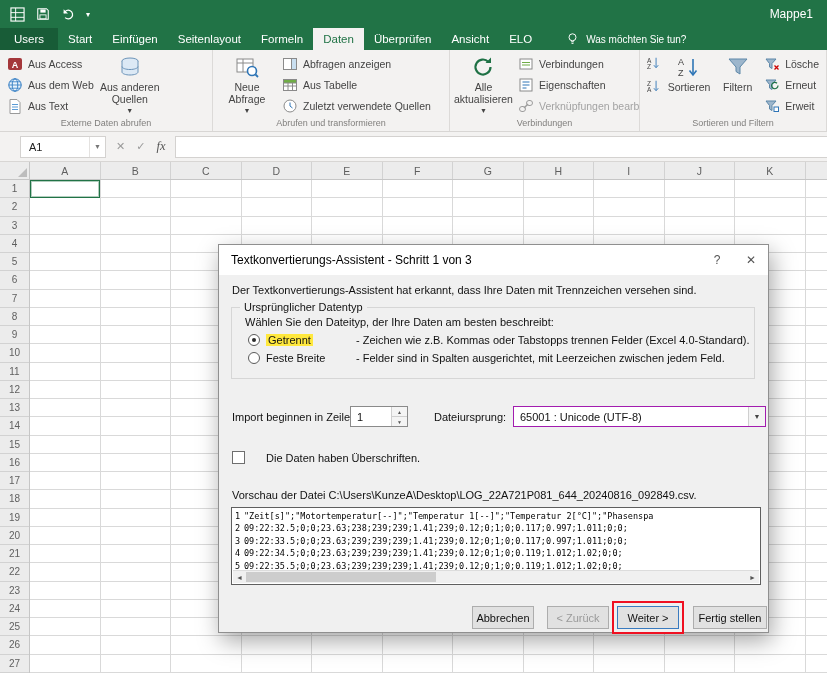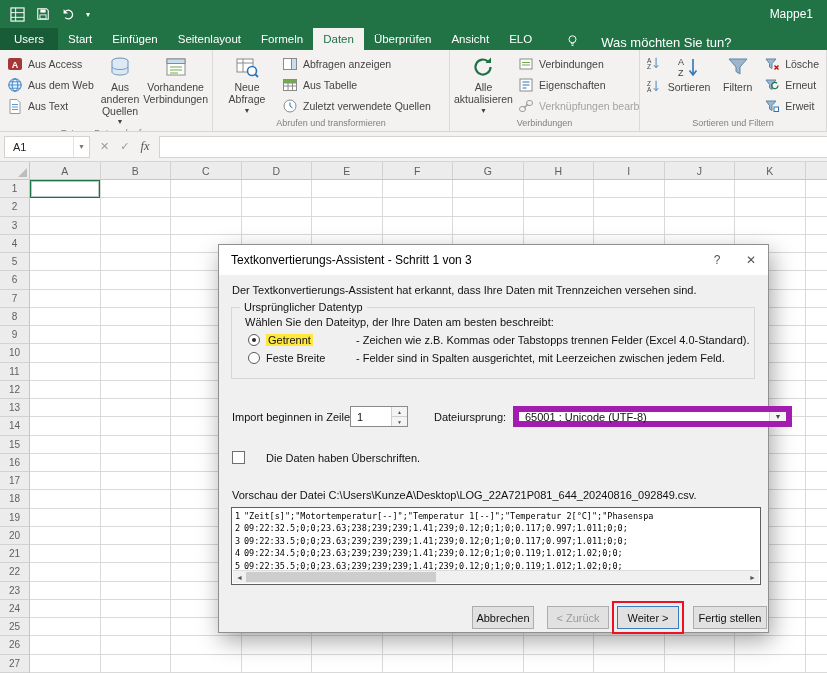--- a/index.html
+++ b/index.html
@@ -11,39 +11,39 @@
   .qat{display:flex;align-items:center;gap:11px;padding-left:10px}
   .tb-icon svg{display:block}
   .tb-caret{color:#fff;font-size:8px}
   .wbtitle{position:absolute;right:14px;top:7px;font-size:12px;color:#fff}
   
   .tabrow{position:absolute;left:0;top:28px;right:0;height:22px;background:#217346;display:flex;align-items:stretch}
   .tabs{display:flex}
   .tab{padding:0 10px;line-height:22px;font-size:11.5px;color:#fff;white-space:nowrap}
   .tab.file{background:#185c37;padding:0 14px}
   .tab.active{background:#f3f2f1;color:#217346}
-  .tellme{display:flex;align-items:flex-end;gap:22px;margin-left:24px;color:#fff;font-size:13px;white-space:nowrap}
+  .tellme{display:flex;align-items:center;gap:7px;margin-left:24px;color:#fff;font-size:10px;white-space:nowrap}
   
   .ribbon{position:absolute;left:0;top:50px;right:0;height:82px;background:#f3f2f1;border-bottom:1px solid #d8d6d4;display:flex;overflow:hidden}
   .rgroup{position:relative;border-right:1px solid #dcdad8;display:flex;flex-direction:column;overflow:hidden}
   .rg-content{flex:1;display:flex;align-items:flex-start;padding:3px 4px 0 4px;gap:2px}
   .rg-label{height:15px;line-height:14px;text-align:center;font-size:9px;color:#807f7d;white-space:nowrap;overflow:hidden}
   .vcol{display:flex;flex-direction:column;gap:1px;padding-top:1px}
   .small-btn{display:flex;align-items:center;gap:5px;height:20px;padding:0 3px;font-size:10.5px;color:#444;white-space:nowrap}
   .small-btn.disabled{color:#a3a3a3}
   .big-btn{display:flex;flex-direction:column;align-items:center;font-size:10.5px;color:#444;text-align:center;line-height:1.12;padding-top:2px}
   .big-btn .i24{margin-bottom:3px}
   .caret{font-size:7px;color:#444;margin-top:1px}
   .i16{width:16px;height:16px;flex:0 0 16px}
   .i24{width:24px;height:24px}
   .i14{width:14px;height:14px}
   .mini-col{display:flex;flex-direction:column;gap:5px;padding:3px 2px 0 2px}
   
   .formulabar{position:absolute;left:0;top:132px;right:0;height:30px;background:#f3f2f1;border-bottom:1px solid #d8d6d4;display:flex;align-items:center}
-  .namebox{width:86px;height:22px;background:#fff;border:1px solid #d4d2d0;margin-left:4px;display:flex;align-items:center;font-size:11px;color:#222;padding-left:8px}
+  .namebox{width:86px;height:22px;background:#fff;border:1px solid #d4d2d0;margin-left:20px;display:flex;align-items:center;font-size:11px;color:#222;padding-left:8px}
   .nb-caret{margin-left:auto;width:16px;text-align:center;color:#777;font-size:7px;border-left:1px solid #e4e2e0;line-height:20px;height:20px}
   .fb-icons{display:flex;align-items:center;gap:11px;padding:0 10px;color:#9a9a9a;font-size:11px}
   .fb-fx{font-style:italic;font-family:"Liberation Serif",serif;font-size:12.5px;color:#555}
   .fb-field{flex:1;height:22px;background:#fff;border:1px solid #d4d2d0;border-right:none}
   
   .corner{position:absolute;left:0;top:162px;width:30px;height:18px;background:#ececec;border-right:1px solid #c6c6c6;border-bottom:1px solid #c6c6c6}
   .corner-tri{position:absolute;right:2px;bottom:2px;width:0;height:0;border-left:9px solid transparent;border-bottom:9px solid #bdbdbd}
   .colheads{position:absolute;left:30px;top:162px;right:0;height:18px;display:flex;background:#ececec;border-bottom:1px solid #c6c6c6;overflow:hidden}
   .colhead{flex:0 0 70.5px;text-align:center;line-height:18px;font-size:10.5px;color:#5f5f5f;border-right:1px solid #d2d2d2}
   .rowheads{position:absolute;left:0;top:180px;width:30px;bottom:0;background:#ececec;border-right:1px solid #c6c6c6;overflow:hidden}
@@ -70,21 +70,21 @@
   .radio.sel::after{content:"";position:absolute;left:3px;top:3px;width:4px;height:4px;border-radius:50%;background:#2c2c2c}
   .optlabel{width:84px}
   .hl{background:#ffe83d;padding:0 2px}
   .lbl-import{position:absolute;left:13px;top:136px}
   .spin{position:absolute;left:131px;top:131px;width:58px;height:21px;background:#fff;border:1px solid #8a8a8a;display:flex}
   .spin-val{flex:1;display:flex;align-items:center;padding-left:6px}
   .spin-arrows{width:16px;border-left:1px solid #cfcfcf;display:flex;flex-direction:column;background:#f4f4f4}
   .spin-up,.spin-dn{flex:1;display:flex;align-items:center;justify-content:center;font-size:5px;color:#555}
   .spin-up{border-bottom:1px solid #cfcfcf}
   .lbl-origin{position:absolute;left:215px;top:136px}
-  .combo{position:absolute;left:294px;top:131px;width:279px;height:21px;background:#fff;border:6px solid #a21caf;display:flex;align-items:center}
+  .combo{position:absolute;left:294px;top:131px;width:253px;height:21px;background:#fff;border:1px solid #a21caf;display:flex;align-items:center}
   .combo-val{flex:1;padding-left:6px;white-space:nowrap;overflow:hidden}
   .combo-btn{width:17px;align-self:stretch;display:flex;align-items:center;justify-content:center;font-size:7px;color:#444;background:#f4f4f4;border-left:1px solid #cfcfcf}
   .chk{position:absolute;left:13px;top:176px;display:flex;align-items:center;gap:21px}
   .chkbox{width:13px;height:13px;background:#fff;border:1px solid #6e6e6e}
   .pv-label{position:absolute;left:13px;top:214px}
   .pvbox{position:absolute;left:12px;top:232px;width:530px;height:78px;background:#fff;border:1px solid #5f5f5f}
   .pv-lines{position:absolute;left:3px;top:2px;right:1px;bottom:14px;overflow:hidden;
             font-family:"DejaVu Sans Mono",monospace;font-size:8.5px;line-height:12.4px;color:#000;white-space:pre}
   .pline .n{display:inline-block;width:9px}
   .pv-scroll{position:absolute;left:1px;right:1px;bottom:1px;height:13px;background:#f0f0f0;border-top:1px solid #dcdcdc;display:flex}
@@ -181,28 +181,20 @@
           </div>
         </div>
         <div class="big-btn" style="width:62px">
           <svg class="i24" viewBox="0 0 24 24">
               <ellipse cx="12" cy="6" rx="8" ry="3" fill="#dce9f5" stroke="#6b93b8"></ellipse>
               <path d="M4 6v11c0 1.7 3.6 3 8 3s8-1.3 8-3V6" fill="#dce9f5" stroke="#6b93b8"></path>
               <path d="M4 11.5c0 1.7 3.6 3 8 3s8-1.3 8-3" fill="none" stroke="#6b93b8"></path>
             </svg>
           <span>Aus anderen Quellen</span>
           <span class="caret">▼</span>
-        </div>
-        <div class="big-btn" style="width:66px">
-          <svg class="i24" viewBox="0 0 24 24">
-              <rect x="3" y="4" width="18" height="16" fill="#fff" stroke="#8a8a8a"></rect>
-              <rect x="3" y="4" width="18" height="4.5" fill="#c9dff0" stroke="#8a8a8a"></rect>
-              <path d="M6 12h12M6 15h12M6 18h8" stroke="#70ad47"></path>
-            </svg>
-          <span>Vorhandene Verbindungen</span>
         </div>
       </div>
       <div class="rg-label">Externe Daten abrufen</div>
     </div>
 
     <div class="rgroup" style="width:237px">
       <div class="rg-content">
         <div class="big-btn" style="width:60px">
           <svg class="i24" viewBox="0 0 24 24">
               <rect x="2" y="4" width="16" height="13" fill="#fff" stroke="#8a8a8a"></rect>

